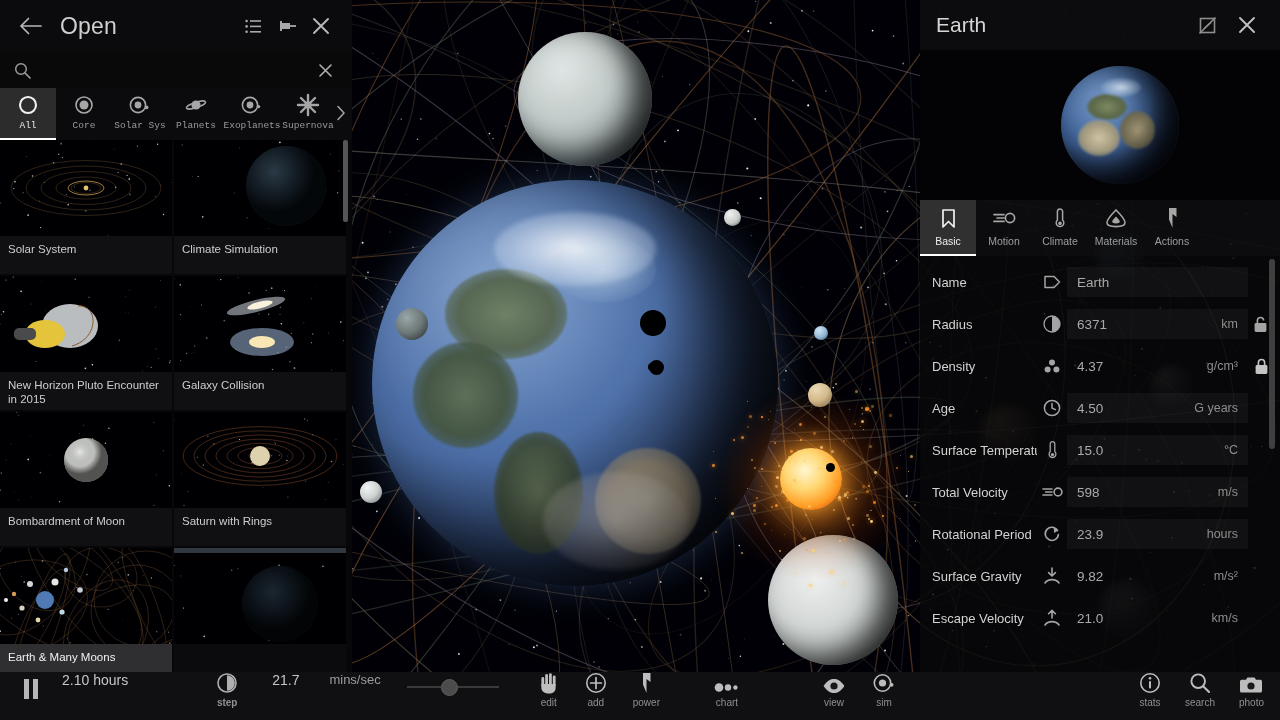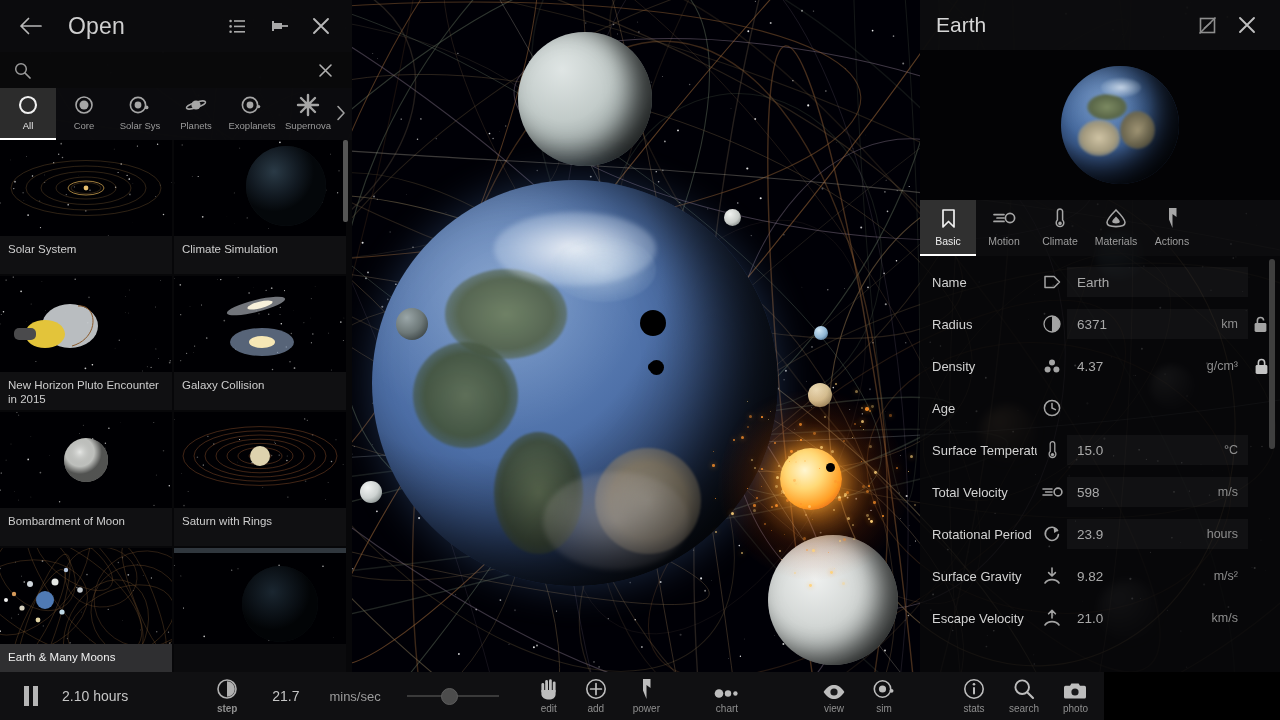--- a/index.html
+++ b/index.html
@@ -104,21 +104,21 @@
   .spark { position:absolute; border-radius:50%; background:#ffb34d; }
 
   
   #open-panel {
     position:absolute; left:0; top:0; width:352px; height:672px;
     background: rgba(10,10,12,0.93);
     display:flex; flex-direction:column;
   }
   #open-header {
     height:52px; flex:0 0 52px; display:flex; align-items:center;
-    padding: 0 14px; gap: 8px; background: rgba(12,12,14,0.85);
+    padding: 0 14px; gap: 0; background: rgba(12,12,14,0.85);
   }
   #open-header .title { flex:1; color:#cfcfcf; font-size:23px; font-weight:400; margin-left:12px; letter-spacing:0.2px; }
   .hicon { width:34px; height:34px; display:flex; align-items:center; justify-content:center; cursor:pointer; }
   .hicon svg { display:block; }
 
   #search-row {
     height:36px; flex:0 0 36px; display:flex; align-items:center;
     padding: 0 14px; gap:10px; background: rgba(9,9,11,0.85);
   }
   #search-row input {
@@ -129,21 +129,21 @@
 
   #cat-row {
     height:52px; flex:0 0 52px; display:flex; align-items:stretch;
     background: rgba(12,12,14,0.9); position:relative;
   }
   .cat {
     width:56px; display:flex; flex-direction:column; align-items:center;
     justify-content:flex-start; padding-top:4px; cursor:pointer; position:relative;
   }
   .cat .cicon { height:26px; display:flex; align-items:center; justify-content:center; }
-  .cat .clabel { font-size:9.5px; color:#9a9a9a; margin-top:2px; white-space:nowrap; }
+  .cat .clabel { font-size:9.5px; color:#9a9a9a; margin-top:2px; white-space:nowrap;font-family:Liberation Mono, monospace; }
   .cat.active { background:#2c2c2c; }
   .cat.active .clabel { color:#e8e8e8; }
   .cat.active::after { content:""; position:absolute; left:0; right:0; bottom:0; height:2px; background:#fff; }
   #cat-next { position:absolute; right:2px; top:14px; width:18px; height:22px; display:flex; align-items:center; justify-content:center; cursor:pointer; }
 
   #scene-list { flex:1; position:relative; overflow:hidden; background:#070709; }
   .scene-grid { display:grid; grid-template-columns: 172px 172px; gap: 2px 2px; }
   .scene-cell { position:relative; width:172px; height:134px; background:#0b0b0d; overflow:hidden; cursor:pointer; }
   .scene-cell.tall { height:150px; }
   .scene-thumb { position:absolute; left:0; top:0; right:0; height:96px; overflow:hidden; background:#000; }
@@ -199,22 +199,22 @@
     display:flex; align-items:center; padding: 0 10px;
   }
   .prow .pfield.plain { background: transparent; }
   .prow .pval { flex:1; font-size:13.5px; color:#a9a9a9; }
   .prow .punit { font-size:12.5px; color:#8d8d8d; }
   .prow .plock { width:26px; flex:0 0 26px; display:flex; align-items:center; justify-content:center; cursor:pointer; }
   #props-scrollbar { position:absolute; right:5px; top:3px; width:6px; height:190px; background:#3f3f3f; border-radius:3px; cursor:pointer; }
 
   
   #bottombar {
-    position:absolute; left:0; bottom:0; width:1104px; height:48px;
-    background: rgba(17,17,19,0.96); display:flex; align-items:center;
+    position:absolute; left:0; bottom:0; width:1280px; height:48px;
+    background: rgba(17,17,19,0.96); display:flex; align-items:flex-start;
   }
   .bb-icon { display:flex; flex-direction:column; align-items:center; justify-content:center; cursor:pointer; }
   .bb-icon .bi { height:22px; display:flex; align-items:flex-end; justify-content:center; }
   .bb-icon .bl { font-size:10px; color:#8f8f8f; margin-top:3px; }
   #pause-btn { margin-left:14px; width:34px; height:34px; display:flex; align-items:center; justify-content:center; cursor:pointer; }
   #sim-time { margin-left:14px; font-size:14px; color:#c6c6c6; }
   #step-wrap { margin-left:88px;font-weight:bold; }
   #rate-val { margin-left:34px; font-size:14px; color:#c6c6c6; }
   #rate-unit { margin-left:30px; font-size:13px; color:#9b9b9b; }
   #speed-slider { margin-left:26px; width:92px; height:30px; position:relative; cursor:pointer; }
@@ -1680,20 +1680,24 @@
             </div>
           </div>
           <div class="prow">
             <div class="plabel">Age</div>
             <div class="picon">
               <svg width="18" height="18" viewBox="0 0 18 18">
                 <circle cx="9" cy="9" r="7.6" stroke="#a4a4a4" stroke-width="1.5" fill="none"></circle>
                 <path d="M9 4.6 L9 9 L12.4 10.6" stroke="#a4a4a4" stroke-width="1.5" fill="none" stroke-linecap="round"></path>
               </svg>
             </div>
+            <div class="pfield">
+              <div class="pval">4.50</div>
+              <div class="punit">G years</div>
+            </div>
             <div class="plock"></div>
           </div>
           <div class="prow">
             <div class="plabel">Surface Temperatu...</div>
             <div class="picon">
               <svg width="11" height="20" viewBox="0 0 11 20">
                 <path d="M5.5 1.6 a2.3 2.3 0 0 1 2.3 2.3 L7.8 11.6 a3.4 3.4 0 1 1 -4.6 0 L3.2 3.9 A2.3 2.3 0 0 1 5.5 1.6 Z" stroke="#a4a4a4" stroke-width="1.3" fill="none"></path>
                 <circle cx="5.5" cy="14.6" r="1.7" fill="#a4a4a4"></circle>
               </svg>
             </div>

